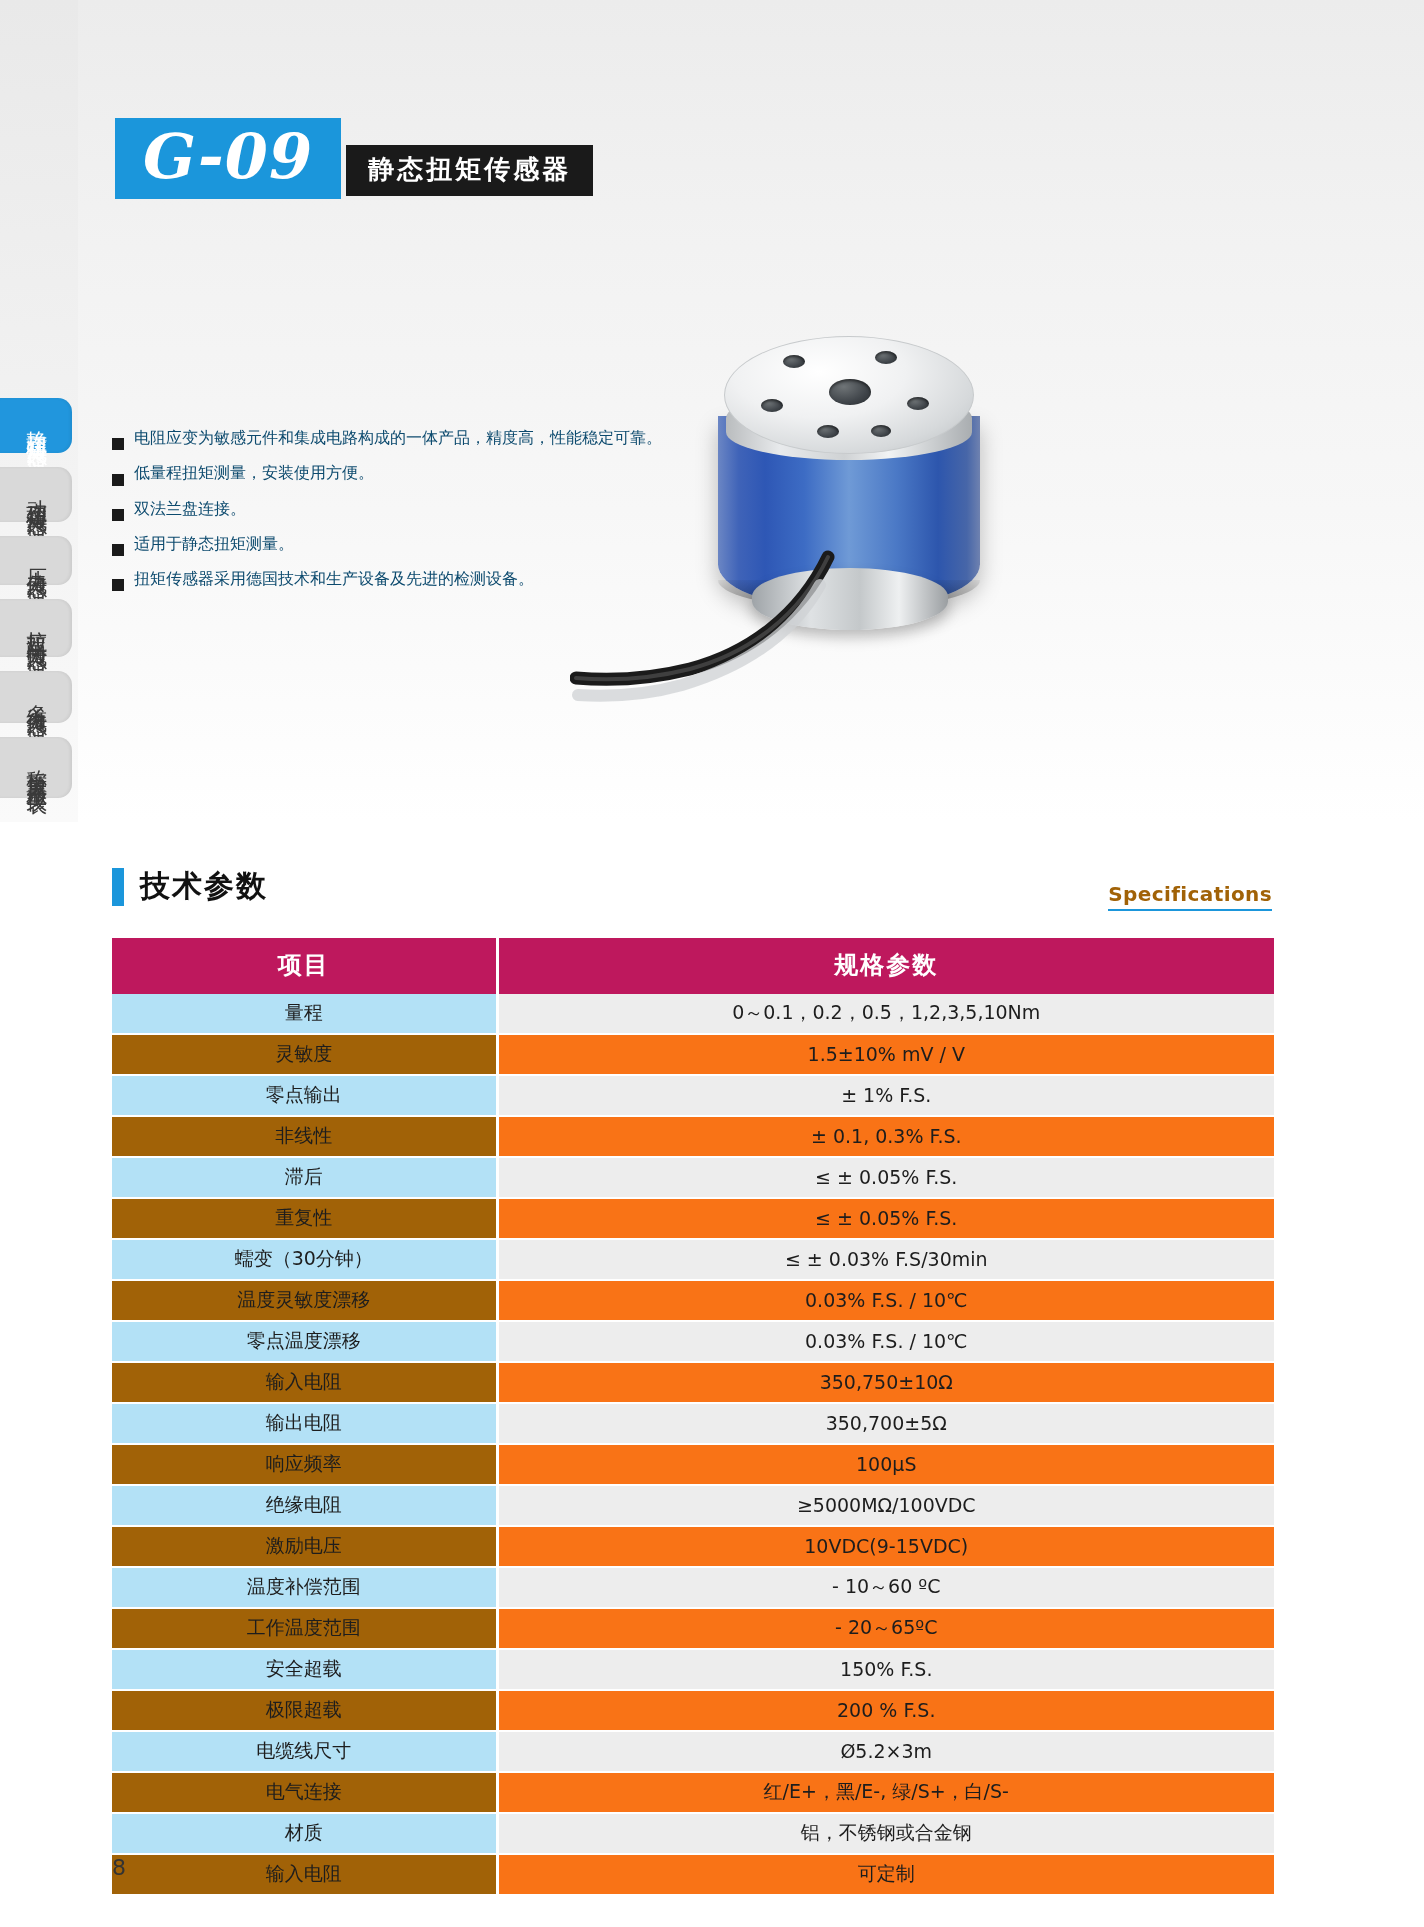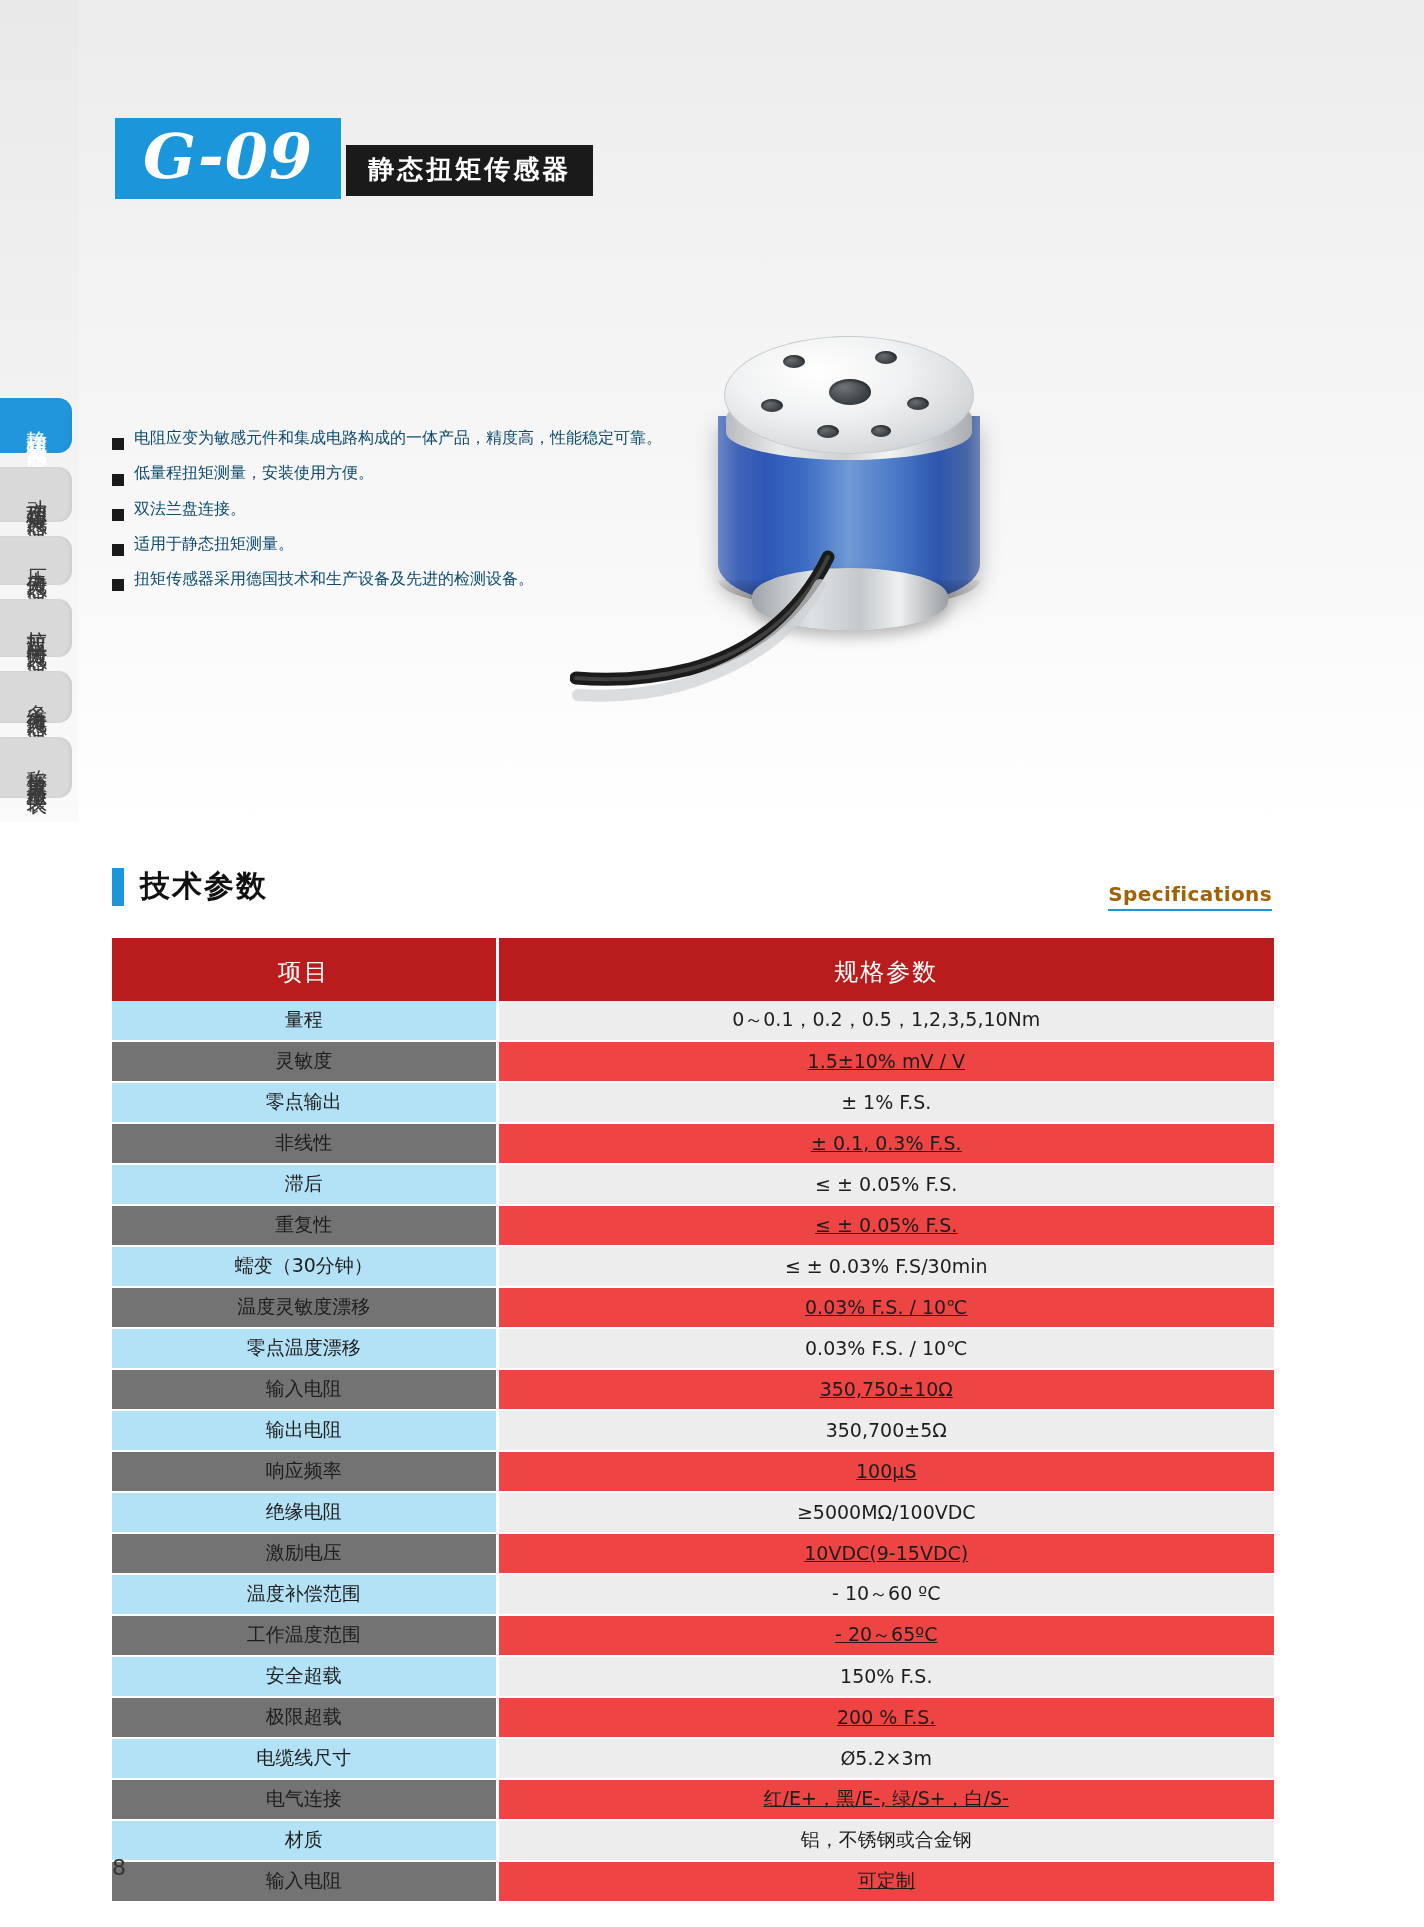--- a/index.html
+++ b/index.html
@@ -265,46 +265,46 @@
     position: absolute;
     left: 112px;
     top: 938px;
     width: 1162px;
     border-collapse: collapse;
     table-layout: fixed;
   }
   table.spec col.c1 { width: 385px; }
   table.spec col.c2 { width: 777px; }
   table.spec th {
-    background: #b91c1c;
+    background: #be185d;
     color: #ffffff;
     font-size: 24px;
-    font-weight: normal;
+    font-weight: bold;
     letter-spacing: 2px;
-    padding: 18px 0 13px 0;
+    padding: 11px 0 13px 0;
     border-right: 3px solid #ffffff;
   }
   table.spec th:last-child { border-right: none; }
   table.spec td {
     font-size: 19px;
     color: #1d1d1d;
     text-align: center;
     padding: 6px 0 7px 0;
     border-right: 3px solid #ffffff;
     border-bottom: 2px solid #ffffff;
   }
   table.spec td:last-child { border-right: none; text-align: center; }
   td.k {
     background: #b3e1f6;
   }
   td.v {
     background: #ededed;
   }
-  tr.alt td.k { background: #737373; }
-  tr.alt td.v { background: #ef4444; text-decoration: underline; }
+  tr.alt td.k { background: #a16207; }
+  tr.alt td.v { background: #f97316; }
 
   
   .page-num {
     position: absolute;
     left: 112px;
     top: 1855px;
     font-size: 22px;
     color: #333333;
   }
 </style>

